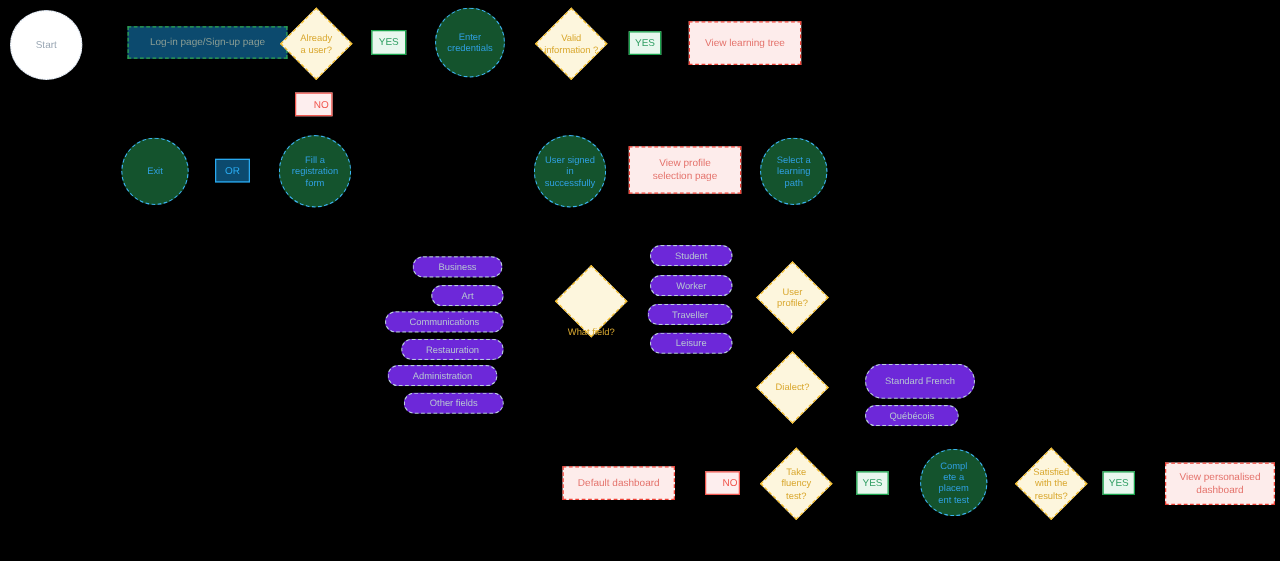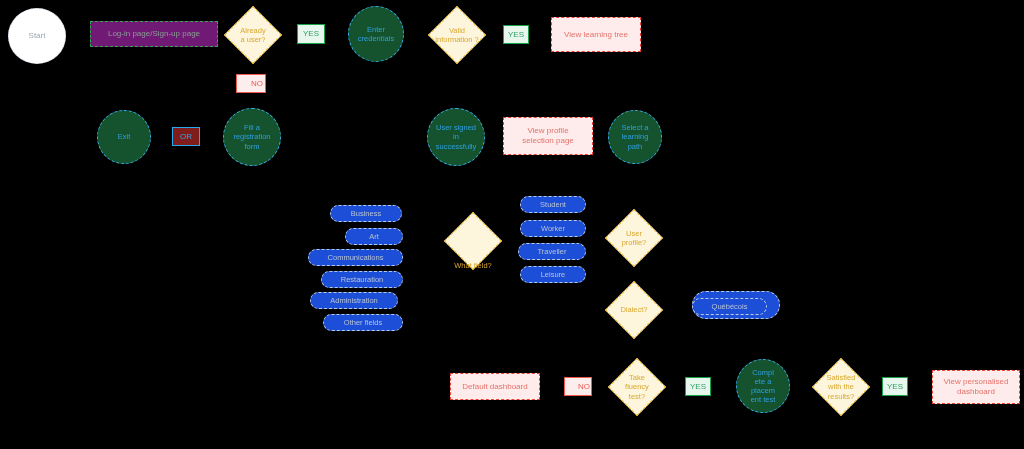--- a/index.html
+++ b/index.html
@@ -40,32 +40,33 @@
   .n-bluecircle {
     border-radius: 50%;
     background: #14532d;
     border: 1.4px dashed #3cb4f0;
     color: #2f9fe0;
     font-size: 7.5px;
   }
 
   
   .n-bluebox {
-    background: #7f1d1d;
+    background: #0c4a6e;
     border: 1.6px solid #29a9ef;
     color: #29a9ef;
     font-size: 8px;
   }
 
   
   .n-greenbox {
-    background: #701a75;
+    background: #0c4a6e;
     border: 1.6px dashed #2fa84f;
     color: #8a9d94;
     font-size: 8px;
+    margin-left: 12px;
   }
 
   
   .n-yes {
     background: #e8f7ee;
     border: 1.6px solid #17a24a;
     color: #2f9e63;
     font-size: 8px;
   }
 
@@ -82,21 +83,21 @@
   .n-redbox {
     background: #fdeceb;
     border: 1.6px dashed #ef4136;
     color: #e4736c;
     font-size: 8px;
   }
 
   
   .n-pill {
     border-radius: 999px;
-    background: #1d4ed8;
+    background: #6d28d9;
     border: 1.3px dashed #b9cbe0;
     color: #b6c3d2;
     font-size: 7.5px;
   }
 
   
   .n-diamond {
     background: transparent;
     border: none;
   }
@@ -159,21 +160,21 @@
     <div class="node n-pill" style="left: 323px; top: 314px; width: 80px; height: 17px;"><span>Other fields</span></div>
     <div class="node n-diamond" style="left: 444px; top: 212px; width: 58px; height: 58px; align-items: flex-end;"><div class="dia-shape"></div><div class="dia-label">What field?</div></div>
     <div class="node n-pill" style="left: 520px; top: 196px; width: 66px; height: 17px;"><span>Student</span></div>
     <div class="node n-pill" style="left: 520px; top: 220px; width: 66px; height: 17px;"><span>Worker</span></div>
     <div class="node n-pill" style="left: 518px; top: 243px; width: 68px; height: 17px;"><span>Traveller</span></div>
     <div class="node n-pill" style="left: 520px; top: 266px; width: 66px; height: 17px;"><span>Leisure</span></div>
     <div class="node n-diamond" style="left: 605px; top: 209px; width: 58px; height: 58px;"><div class="dia-shape"></div><div class="dia-label">User
 profile?</div></div>
     <div class="node n-diamond" style="left: 605px; top: 281px; width: 58px; height: 58px;"><div class="dia-shape"></div><div class="dia-label">Dialect?</div></div>
     <div class="node n-pill" style="left: 692px; top: 291px; width: 88px; height: 28px;"><span>Standard French</span></div>
-    <div class="node n-pill" style="left: 692px; top: 298px; width: 75px; height: 17px; justify-content: center;"><span>Québécois</span></div>
+    <div class="node n-pill" style="left: 692px; top: 324px; width: 75px; height: 17px; justify-content: center;"><span>Québécois</span></div>
     <div class="node n-redbox" style="left: 450px; top: 373px; width: 90px; height: 27px;"><span>Default dashboard</span></div>
     <div class="node n-no" style="left: 564px; top: 377px; width: 28px; height: 19px;"><span>NO</span></div>
     <div class="node n-diamond" style="left: 608px; top: 358px; width: 58px; height: 58px;"><div class="dia-shape"></div><div class="dia-label">Take
 fluency
 test?</div></div>
     <div class="node n-yes" style="left: 685px; top: 377px; width: 26px; height: 19px;"><span>YES</span></div>
     <div class="node n-diamond" style="left: 812px; top: 358px; width: 58px; height: 58px;"><div class="dia-shape"></div><div class="dia-label">Satisfied
 with the
 results?</div></div>
     <div class="node n-bluecircle" style="left: 736px; top: 359px; width: 54px; height: 54px;"><span>Compl

